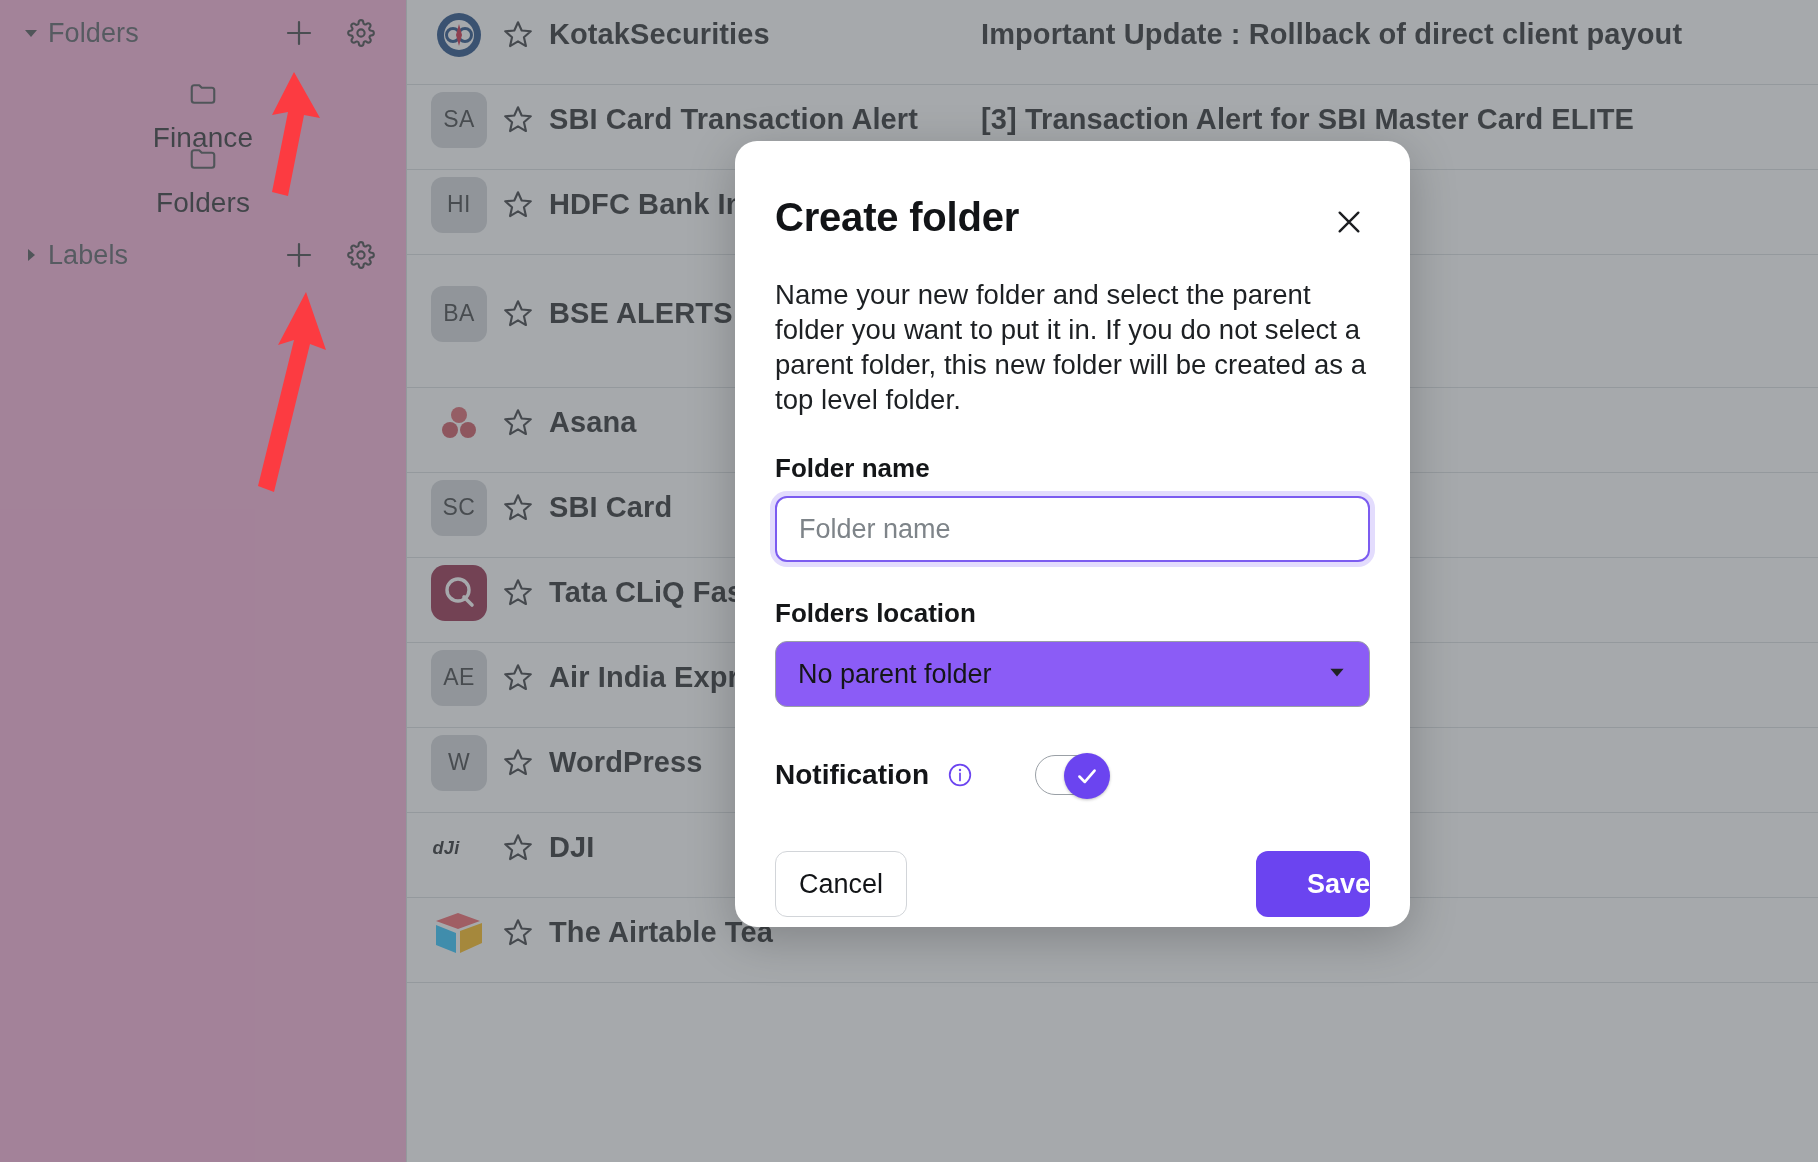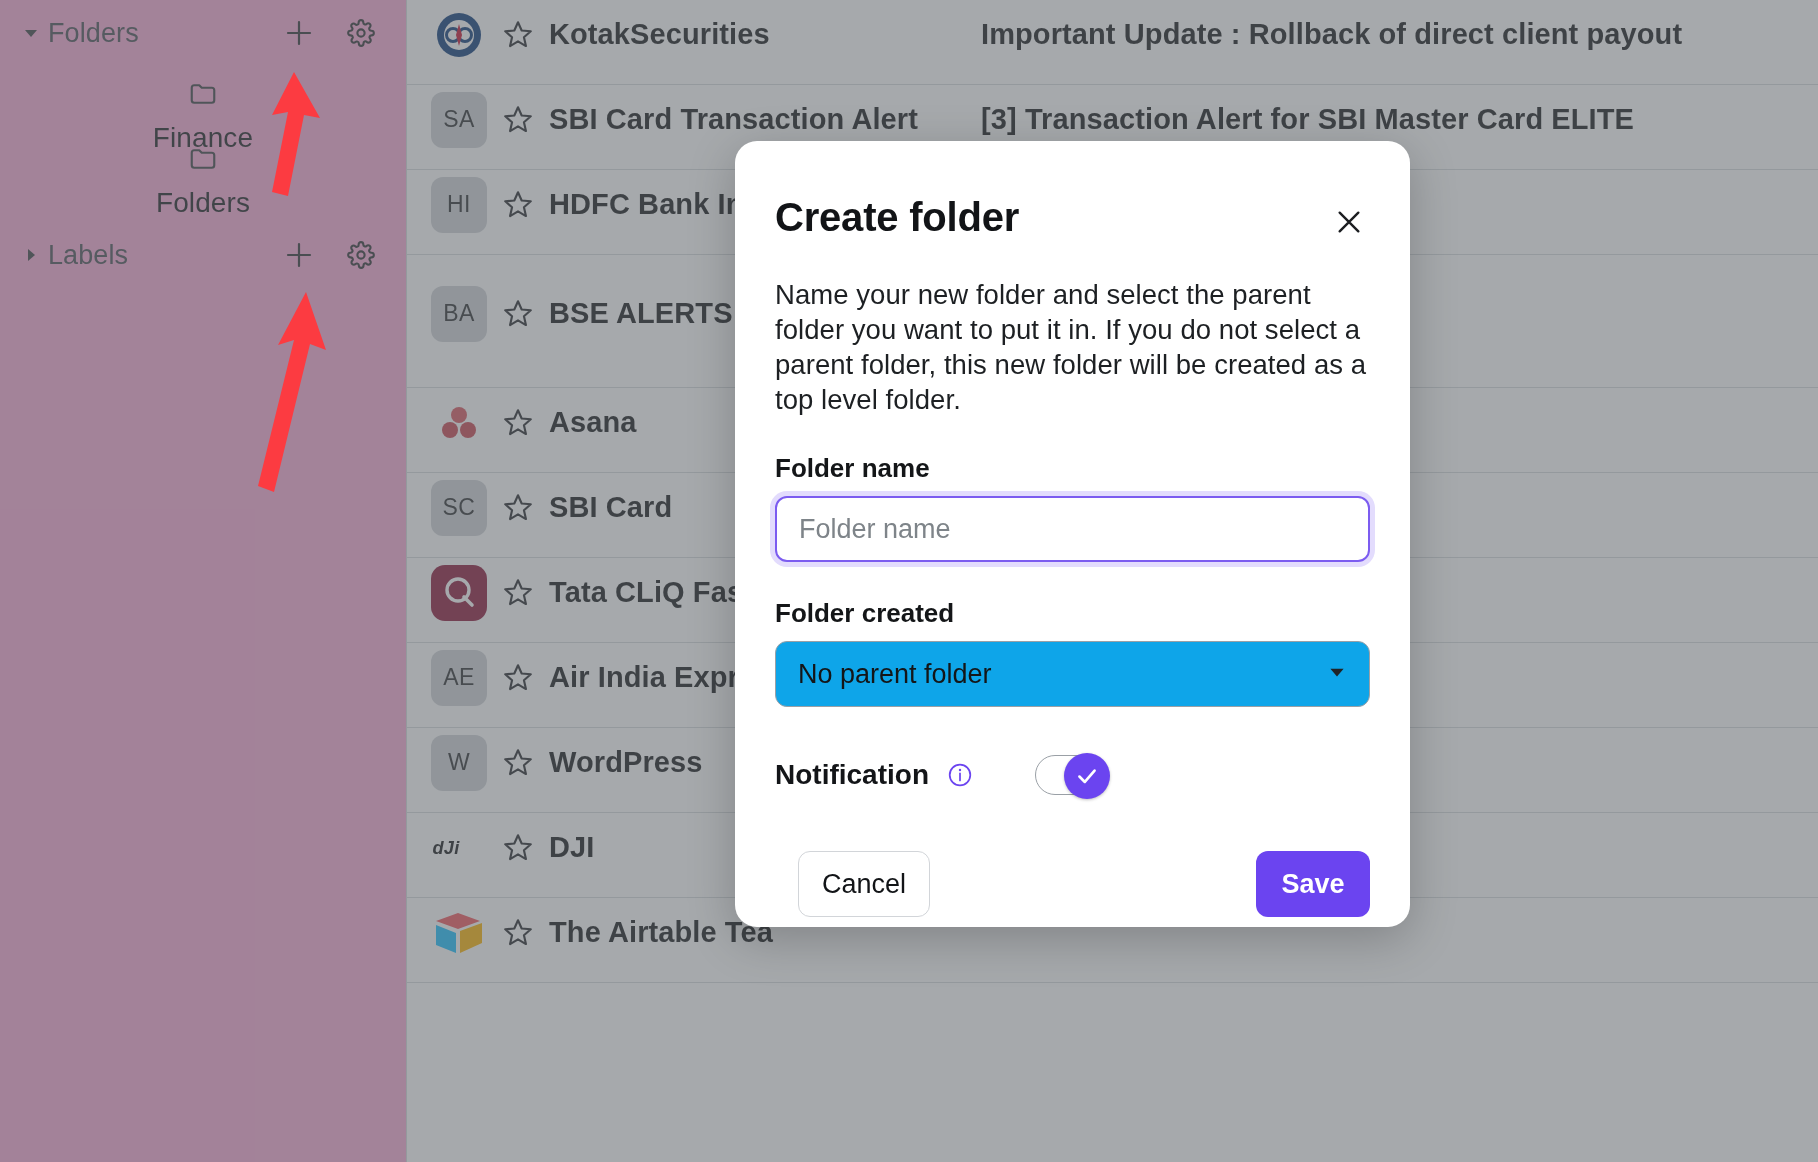--- a/index.html
+++ b/index.html
@@ -179,21 +179,21 @@
     outline: none;
     background: #fff;
   }
   .text-input::placeholder { color: #7e8489; }
 
   .select-wrap { position: relative; width: 100%; }
   .select-box {
     width: 100%; height: 66px;
     border-radius: 12px;
     border: 1px solid #9aa0a6;
-    background: #0ea5e9;
+    background: #8b5cf6;
     display: flex; align-items: center;
     padding: 16px 22px;
     font-size: 27px; color: #141618;
     cursor: pointer;
   }
   .select-caret {
     position: absolute; right: 22px; top: 50%;
     transform: translateY(-50%);
     color: #202326; pointer-events: none;
   }
@@ -233,31 +233,31 @@
     margin-top: 56px;
   }
   .btn-cancel {
     width: 132px; height: 66px;
     border-radius: 12px;
     border: 1px solid #d2d5d9;
     background: #ffffff;
     font-size: 27px; color: #121417;
     font-family: "Liberation Sans", sans-serif;
     cursor: pointer;
-    margin-left: 23px;
   }
   .btn-save {
     width: 114px; height: 66px;
     border-radius: 12px;
     border: none;
     background: #6b44f0;
     color: #ffffff;
     font-size: 27px; font-weight: bold;
     font-family: "Liberation Sans", sans-serif;
     cursor: pointer;
+    text-align: right;
   }
 </style>
 </head>
 <body>
 
 <div id="app">
 
   <aside class="sidebar">
 
     <div class="section-head">
@@ -500,21 +500,21 @@
         <path d="M5 5 L19 19 M19 5 L5 19"></path>
       </svg>
     </button>
   </div>
 
   <p class="modal-desc">Name your new folder and select the parent folder you want to put it in. If you do not select a parent folder, this new folder will be created as a top level folder.</p>
 
   <div class="field-label">Folder name</div>
   <input class="text-input" type="text" autofocus="" placeholder="Folder name" style="">
 
-  <div class="field-label">Folder created</div>
+  <div class="field-label">Folders location</div>
   <div class="select-wrap">
     <div class="select-box">
       <span>No parent folder</span>
     </div>
     <span class="select-caret">
       <svg width="22" height="22" viewBox="0 0 20 20">
           <path d="M4 7 L10 14 L16 7 Z" fill="currentColor"></path>
         </svg>
     </span>
   </div>

